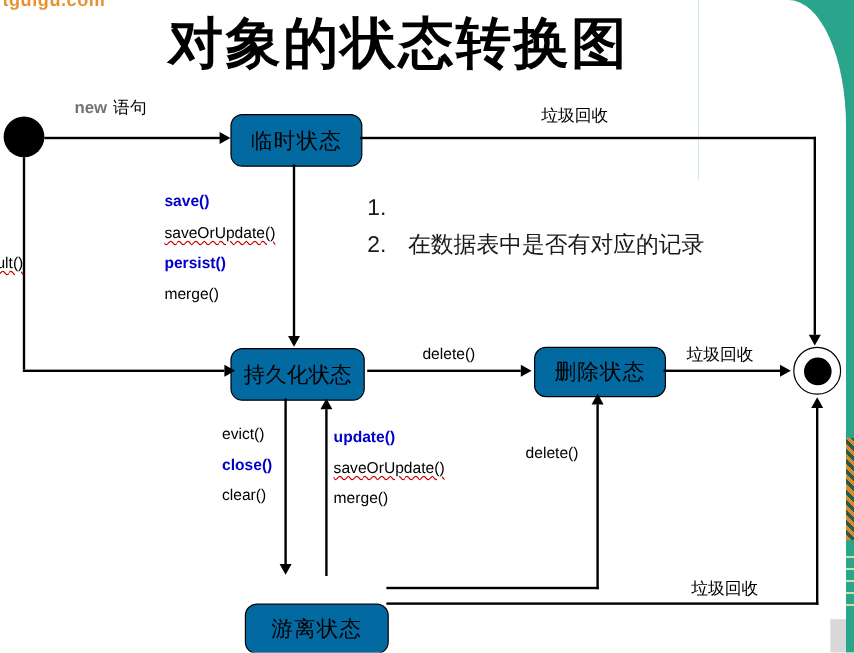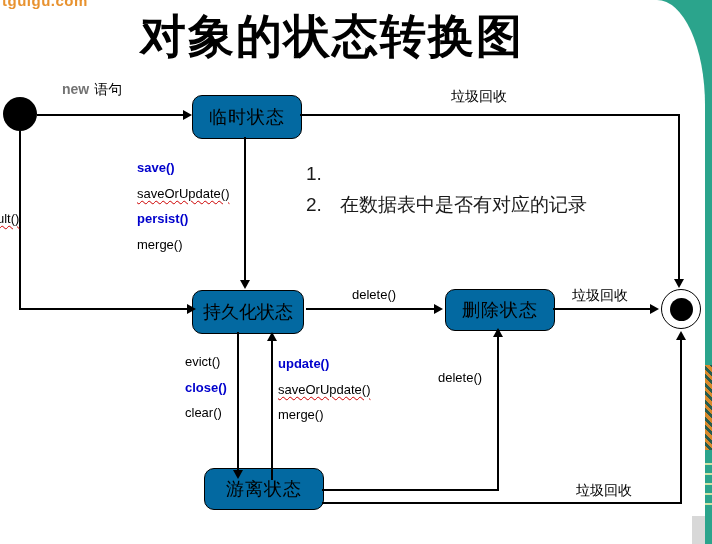--- a/index.html
+++ b/index.html
@@ -65,21 +65,21 @@
   <div class="node-initial"></div>
   <div class="state" style="left:192px;top:95px;width:108px;height:42px;">
     <span>临时状态</span>
   </div>
   <div class="state" style="left:192px;top:290px;width:110px;height:42px;letter-spacing:0;">
     <span>持久化状态</span>
   </div>
   <div class="state" style="left:445px;top:289px;width:108px;height:40px;">
     <span>删除状态</span>
   </div>
-  <div class="state" style="left:204px;top:468px;width:118px;height:40px;">
+  <div class="state" style="left:204px;top:503px;width:118px;height:40px;">
     <span>游离状态</span>
   </div>
   <div class="node-final">
     <div class="dot"></div>
   </div>
 
   <div class="hl" style="left:37px;top:114px;width:147px;"></div>
   <div class="arr arr-right" style="left:183px;top:110px;"></div>
 
   <div class="vl" style="left:19px;top:131px;height:177px;"></div>

